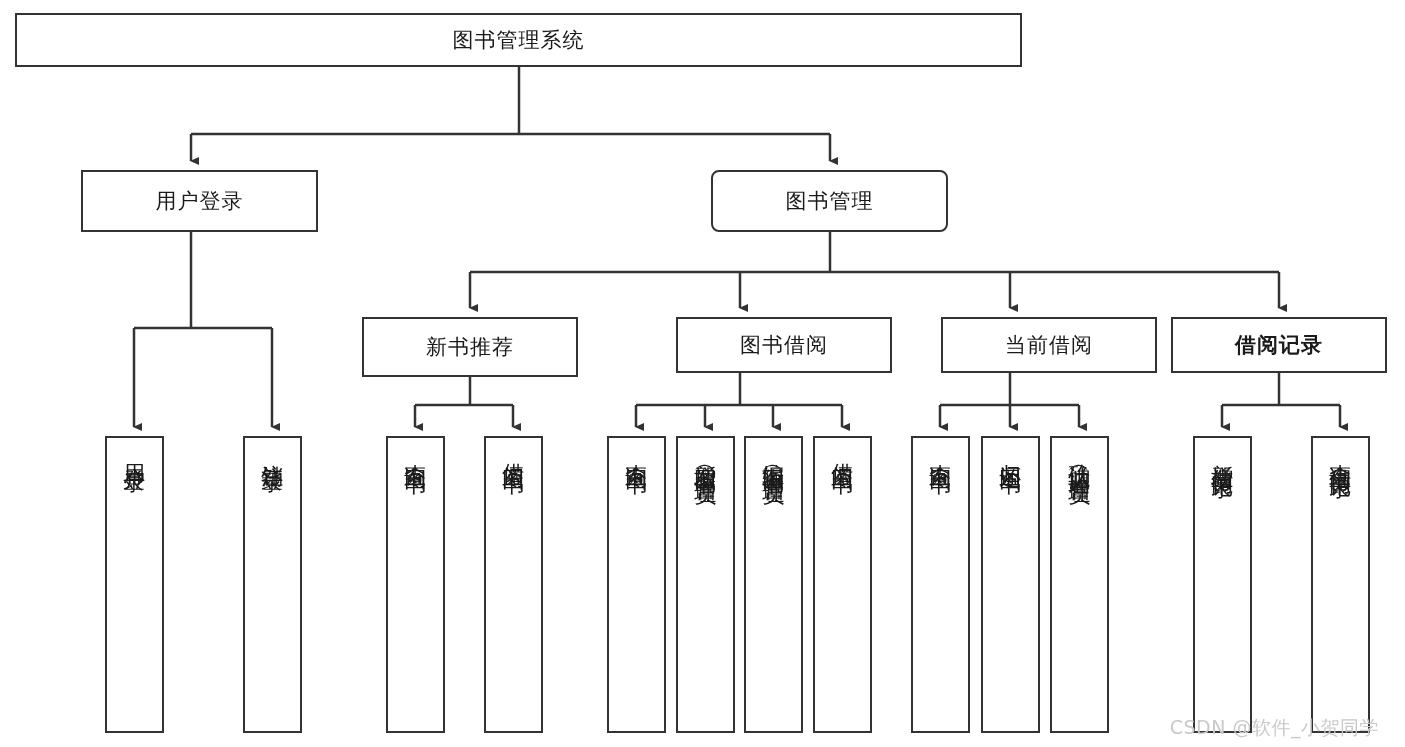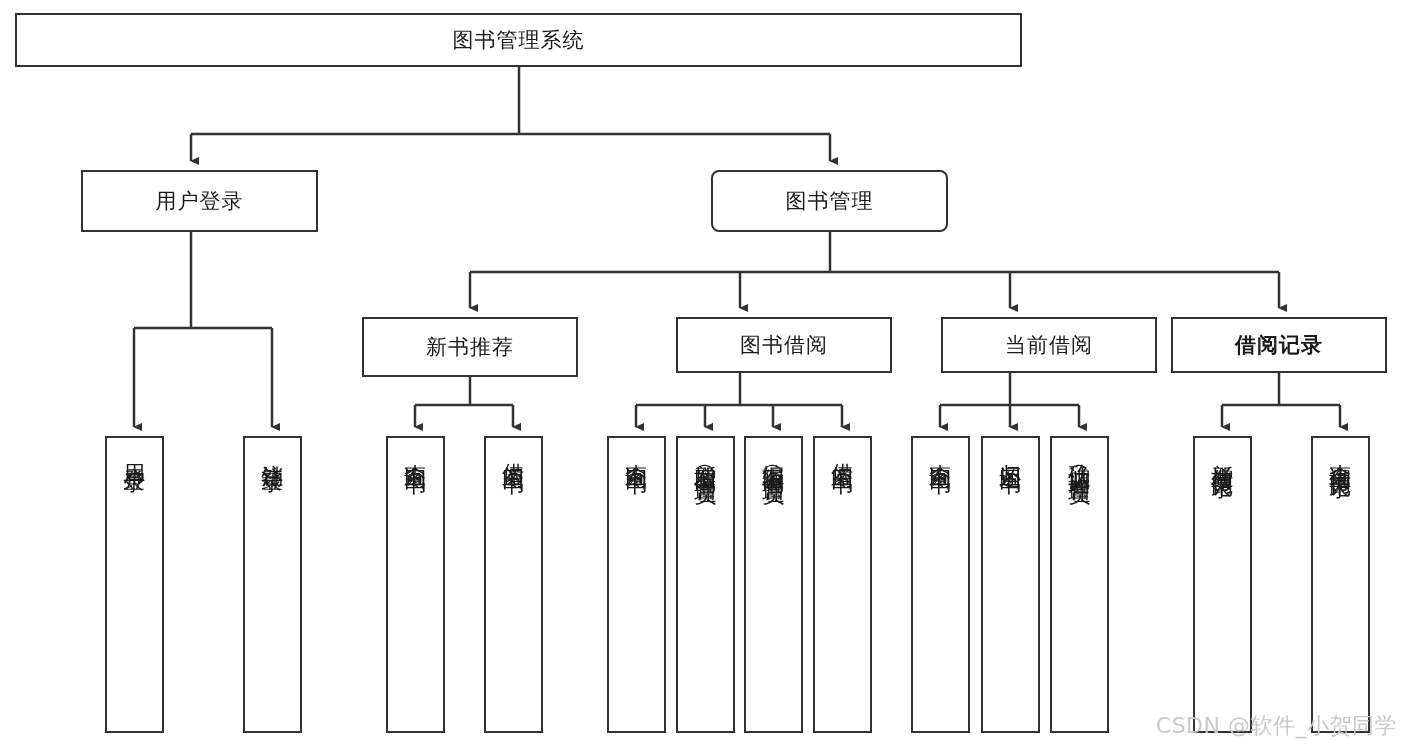--- a/index.html
+++ b/index.html
@@ -48,23 +48,23 @@
   }
   .node.leaf .node-label {
     writing-mode: vertical-rl;
     text-orientation: upright;
     font-size: 22px;
     letter-spacing: 3px;
     white-space: nowrap;
   }
   .watermark {
     position: absolute;
-    right: 8px;
+    right: 26px;
     bottom: 6px;
-    font-size: 22px;
+    font-size: 19px;
     color: #c9c9c9;
     letter-spacing: 0.5px;
     white-space: nowrap;
   }
 </style>
 </head>
 <body>
 
 <div id="canvas">
 

